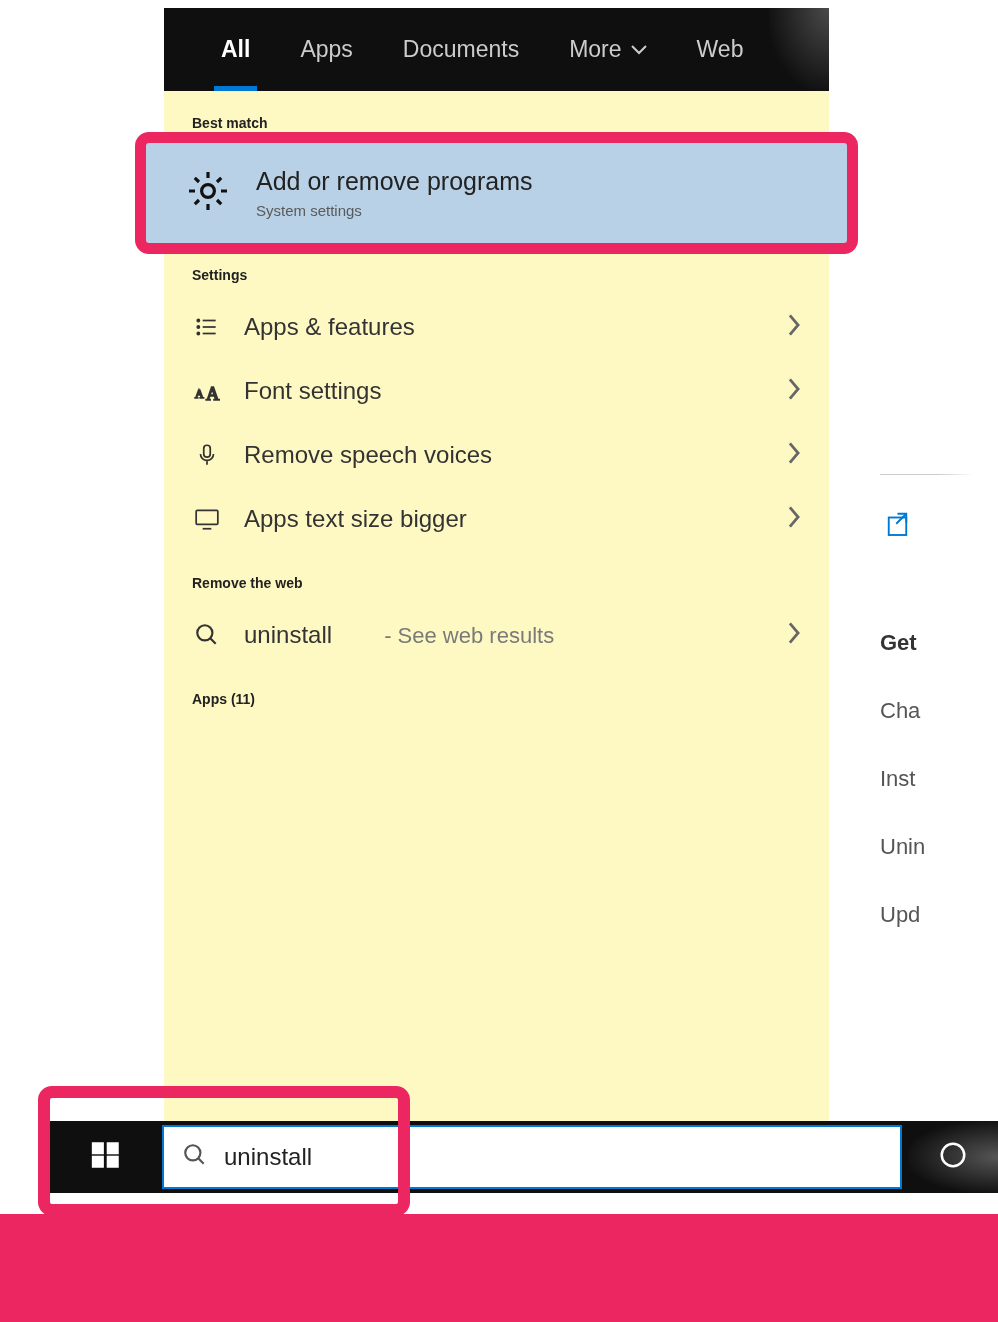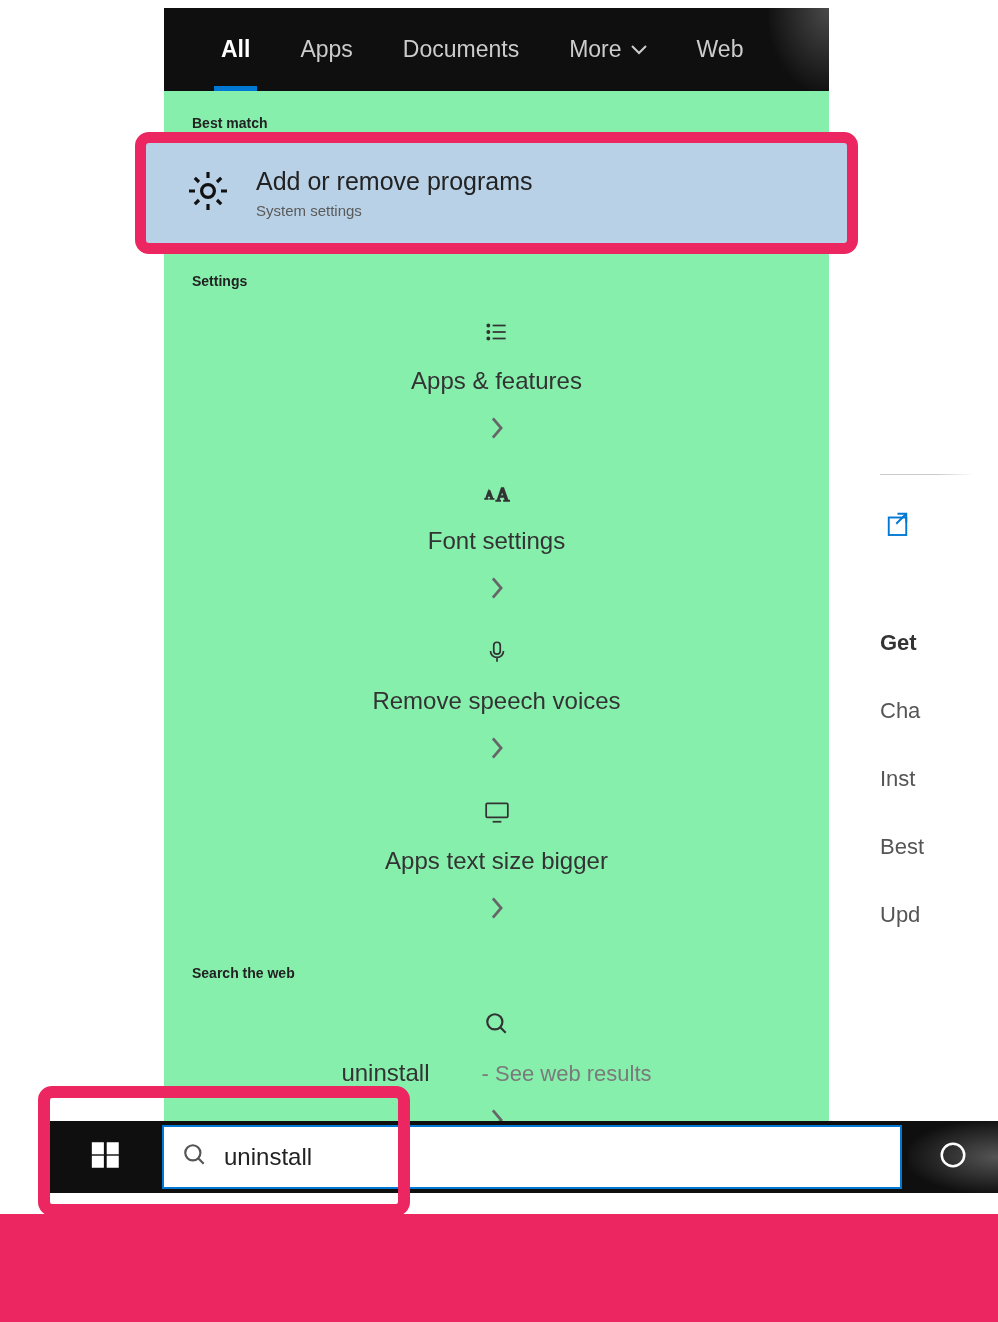--- a/index.html
+++ b/index.html
@@ -10,21 +10,21 @@
       background: #fff;
       position: relative;
       overflow: hidden;
     }
     .search-panel {
       position: absolute;
       left: 164px;
       top: 8px;
       width: 665px;
       height: 1115px;
-      background: #86efac;
+      background: #fef9c3;
       z-index: 5;
     }
     .tab-bar {
       background: #0f0f0f;
       height: 83px;
       display: flex;
       align-items: center;
       padding-left: 32px;
       gap: 0;
     }
@@ -65,21 +65,21 @@
       background: radial-gradient(ellipse at right top, #4a4a4a, #0f0f0f 75%);
     }
     .section-header {
       font-size: 14px;
       font-weight: 600;
       color: #222;
       padding: 24px 28px 12px;
     }
     .best-match-wrap {
       position: relative;
-      margin: 0 -18px 6px -18px;
+      margin: 0 -18px 0 -18px;
     }
     .best-match-highlight {
       position: absolute;
       inset: -11px;
       border: 11px solid #ec2661;
       border-radius: 14px;
       pointer-events: none;
       z-index: 3;
     }
     .best-match {
@@ -95,21 +95,20 @@
     .best-match .icon { flex-shrink: 0; }
     .best-match .txt { display: flex; flex-direction: column; gap: 6px; }
     .best-match .title { font-size: 25px; color: #222; }
     .best-match .sub { font-size: 15px; color: #5a5a5a; }
     .list-item {
       display: flex;
       align-items: center;
       padding: 18px 28px;
       gap: 22px;
       cursor: pointer;
-      flex-direction: column;
     }
     .list-item .icon {
       width: 30px;
       display: flex;
       justify-content: center;
       flex-shrink: 0;
     }
     .list-item .label {
       font-size: 24px;
       color: #333;
@@ -252,21 +251,21 @@
     <svg width="30" height="30" viewBox="0 0 24 24" fill="none" stroke="#0078d4" stroke-width="1.5">
       <rect x="3" y="6" width="14" height="14"></rect>
       <path d="M17 10 V3 H10"></path>
       <path d="M17 3 L9 11"></path>
     </svg>
   </div>
   <div class="right-texts">
     <div class="bold">Get</div>
     <div>Cha</div>
     <div>Inst</div>
-    <div>Best</div>
+    <div>Unin</div>
     <div>Upd</div>
   </div>
   <div class="right-fade"></div>
 </div>
 
 <div class="search-panel">
 
   <div class="tab-bar">
     <div class="tab active">All</div>
     <div class="tab">Apps</div>
@@ -360,21 +359,21 @@
       </svg>
     </span>
     <span class="label">Apps text size bigger</span>
     <span class="chevron">
       <svg width="14" height="22" viewBox="0 0 10 16">
           <path d="M2 1 L8 8 L2 15" stroke="#666" stroke-width="2" fill="none"></path>
         </svg>
     </span>
   </div>
 
-  <div class="section-header">Search the web</div>
+  <div class="section-header">Remove the web</div>
 
   <div class="list-item">
     <span class="icon">
       <svg width="26" height="26" viewBox="0 0 24 24" stroke="#333" stroke-width="2" fill="none">
         <circle cx="10" cy="10" r="7"></circle>
           <line x1="20" y1="20" x2="15" y2="15"></line>
       </svg>
     </span>
     <span class="label">
       <span>uninstall</span><span class="suffix"> - See web results</span>

